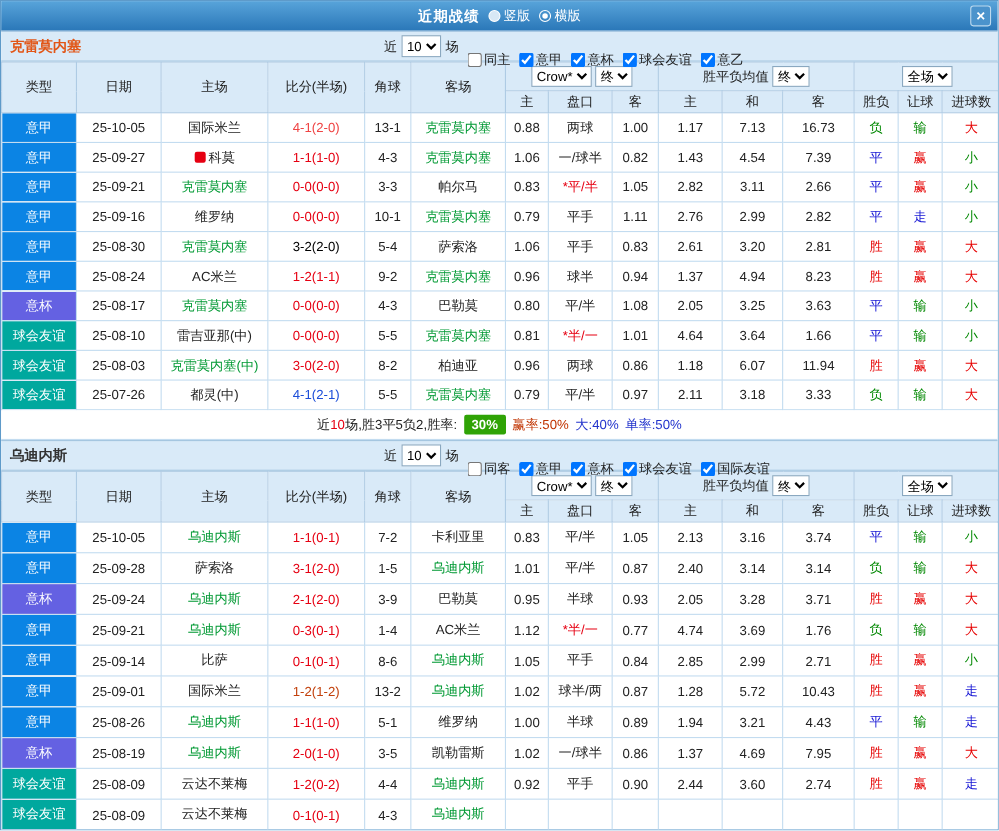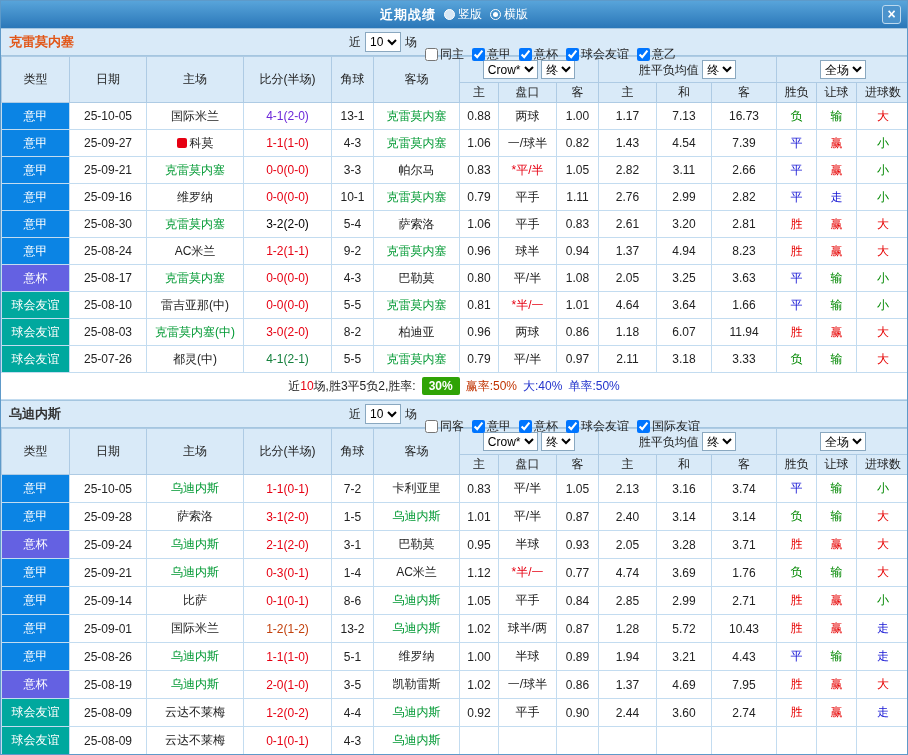--- a/index.html
+++ b/index.html
@@ -143,21 +143,21 @@
         <th>胜负</th>
         <th>让球</th>
         <th>进球数</th>
       </tr>
     </thead>
     <tbody id="rows-0">
         <tr>
           <td style="background: rgb(11, 132, 228); color: rgb(255, 255, 255);">意甲</td>
           <td>25-10-05</td>
           <td><span>国际米兰</span></td>
-          <td style="color: #6d28d9;">4-1(2-0)</td>
+          <td style="color: #ef4444;">4-1(2-0)</td>
           <td>13-1</td>
           <td style="color: rgb(0, 153, 51);">克雷莫内塞</td>
           <td>0.88</td>
           <td>两球</td>
           <td>1.00</td>
           <td>1.17</td>
           <td>7.13</td>
           <td>16.73</td>
           <td style="color: rgb(0, 136, 0);">负</td>
           <td style="color: rgb(0, 136, 0);">输</td>
@@ -296,21 +296,21 @@
           <td>6.07</td>
           <td>11.94</td>
           <td style="color: rgb(230, 0, 0);">胜</td>
           <td style="color: rgb(230, 0, 0);">赢</td>
           <td style="color: rgb(230, 0, 0);">大</td>
         </tr>
         <tr>
           <td style="background: rgb(0, 168, 158); color: rgb(255, 255, 255);">球会友谊</td>
           <td>25-07-26</td>
           <td><span>都灵(中)</span></td>
-          <td style="color: #15803d;">4-1(2-1)</td>
+          <td style="color: #1d4ed8;">4-1(2-1)</td>
           <td>5-5</td>
           <td style="color: rgb(0, 153, 51);">克雷莫内塞</td>
           <td>0.79</td>
           <td>平/半</td>
           <td>0.97</td>
           <td>2.11</td>
           <td>3.18</td>
           <td>3.33</td>
           <td style="color: rgb(0, 136, 0);">负</td>
           <td style="color: rgb(0, 136, 0);">输</td>
@@ -441,21 +441,21 @@
           <td>3.14</td>
           <td style="color: rgb(0, 136, 0);">负</td>
           <td style="color: rgb(0, 136, 0);">输</td>
           <td style="color: rgb(230, 0, 0);">大</td>
         </tr>
         <tr>
           <td style="background: rgb(100, 97, 226); color: rgb(255, 255, 255);">意杯</td>
           <td>25-09-24</td>
           <td><span style="color: rgb(0, 153, 51);">乌迪内斯</span></td>
           <td style="color: rgb(230, 0, 18);">2-1(2-0)</td>
-          <td>3-1</td>
+          <td>3-9</td>
           <td>巴勒莫</td>
           <td>0.95</td>
           <td>半球</td>
           <td>0.93</td>
           <td>2.05</td>
           <td>3.28</td>
           <td>3.71</td>
           <td style="color: rgb(230, 0, 0);">胜</td>
           <td style="color: rgb(230, 0, 0);">赢</td>
           <td style="color: rgb(230, 0, 0);">大</td>

